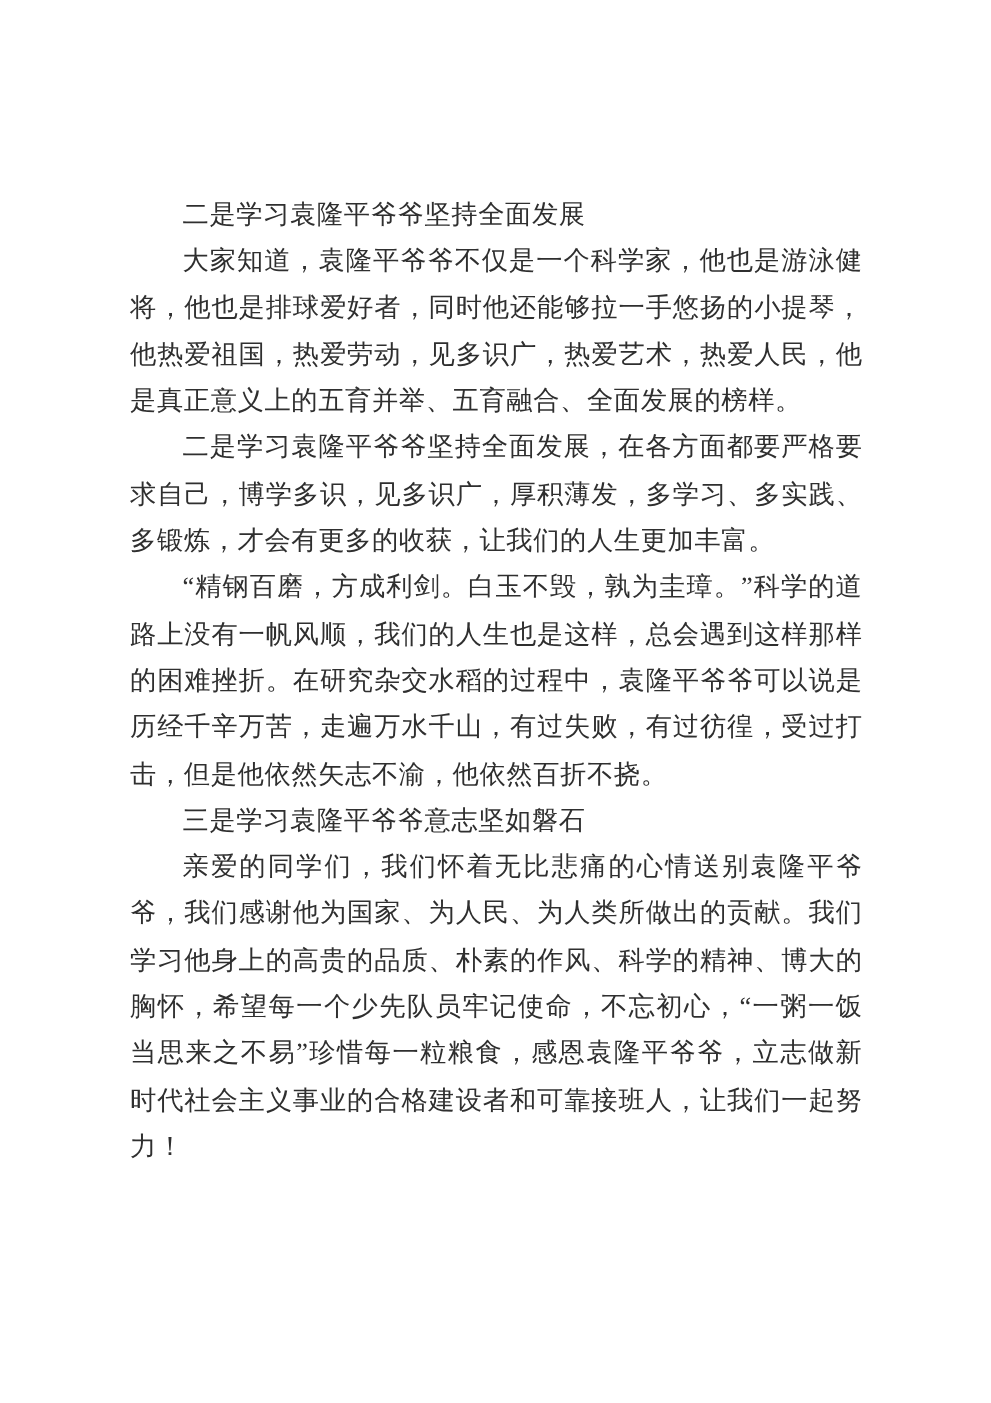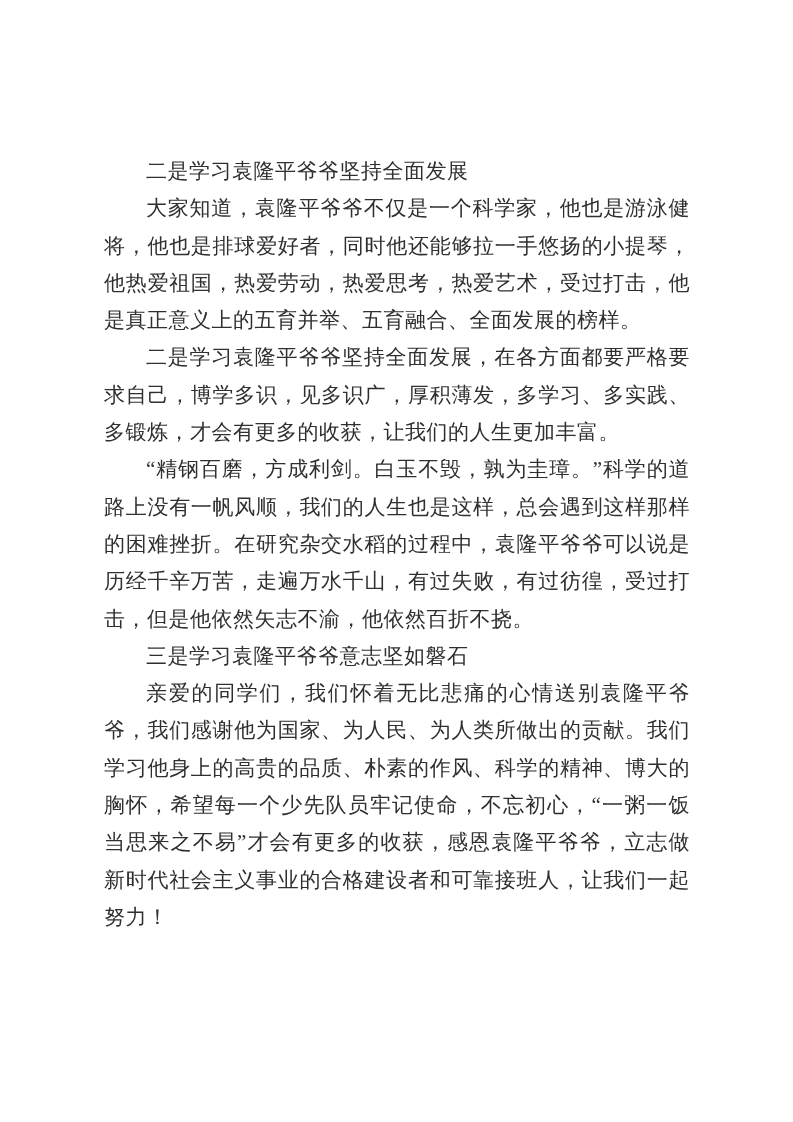--- a/index.html
+++ b/index.html
@@ -40,19 +40,19 @@
   .para.heading {
     font-size: 21px; 
   }
 </style>
 </head>
 <body>
 
 <div class="page">
   <div class="text-block">
       <p class="para heading">二是学习袁隆平爷爷坚持全面发展</p>
-      <p class="para body">大家知道，袁隆平爷爷不仅是一个科学家，他也是游泳健将，他也是排球爱好者，同时他还能够拉一手悠扬的小提琴，他热爱祖国，热爱劳动，热爱思考，热爱艺术，受过打击，他是真正意义上的五育并举、五育融合、全面发展的榜样。</p>
+      <p class="para body">大家知道，袁隆平爷爷不仅是一个科学家，他也是游泳健将，他也是排球爱好者，同时他还能够拉一手悠扬的小提琴，他热爱祖国，热爱劳动，见多识广，热爱艺术，热爱人民，他是真正意义上的五育并举、五育融合、全面发展的榜样。</p>
       <p class="para body">二是学习袁隆平爷爷坚持全面发展，在各方面都要严格要求自己，博学多识，见多识广，厚积薄发，多学习、多实践、多锻炼，才会有更多的收获，让我们的人生更加丰富。</p>
       <p class="para body">“精钢百磨，方成利剑。白玉不毁，孰为圭璋。”科学的道路上没有一帆风顺，我们的人生也是这样，总会遇到这样那样的困难挫折。在研究杂交水稻的过程中，袁隆平爷爷可以说是历经千辛万苦，走遍万水千山，有过失败，有过彷徨，受过打击，但是他依然矢志不渝，他依然百折不挠。</p>
       <p class="para heading">三是学习袁隆平爷爷意志坚如磐石</p>
-      <p class="para body">亲爱的同学们，我们怀着无比悲痛的心情送别袁隆平爷爷，我们感谢他为国家、为人民、为人类所做出的贡献。我们学习他身上的高贵的品质、朴素的作风、科学的精神、博大的胸怀，希望每一个少先队员牢记使命，不忘初心，“一粥一饭当思来之不易”才会有更多的收获，感恩袁隆平爷爷，立志做新时代社会主义事业的合格建设者和可靠接班人，让我们一起努力！</p>
+      <p class="para body">亲爱的同学们，我们怀着无比悲痛的心情送别袁隆平爷爷，我们感谢他为国家、为人民、为人类所做出的贡献。我们学习他身上的高贵的品质、朴素的作风、科学的精神、博大的胸怀，希望每一个少先队员牢记使命，不忘初心，“一粥一饭当思来之不易”珍惜每一粒粮食，感恩袁隆平爷爷，立志做新时代社会主义事业的合格建设者和可靠接班人，让我们一起努力！</p>
     </div>
 </div>
 
 </body></html>

